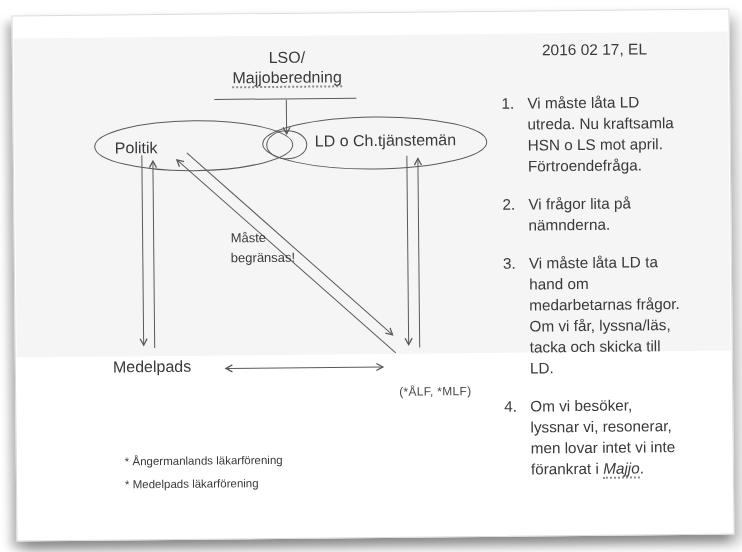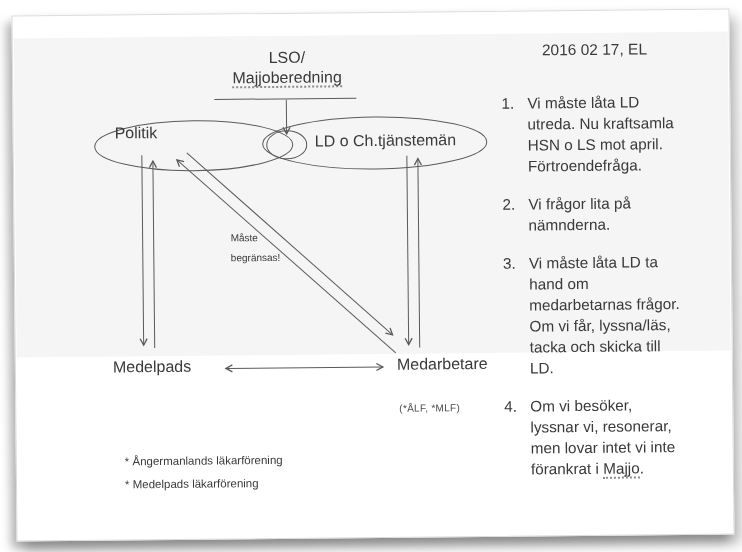--- a/index.html
+++ b/index.html
@@ -32,31 +32,31 @@
   .ah-path{stroke:var(--line);stroke-width:1.3;fill:none;}
   .title{
     left:196px;top:34px;width:156px;text-align:center;
     font-size:16px;line-height:20px;
   }
   .title .u-spell{
     border-bottom:2px dotted #8b8b8d;padding-bottom:0px;
   }
   .date{left:529px;top:30px;font-size:15.5px;}
   .node-label{font-size:16px;}
-  .politik{left:101px;top:109px;}
+  .politik{left:101px;top:124px;}
   .ld{left:301px;top:119px;}
-  .annotation{left:216px;top:214px;font-size:10px;line-height:20px;white-space:pre-line;}
+  .annotation{left:216px;top:214px;font-size:13px;line-height:20px;white-space:pre-line;}
   .medborgare{left:97px;top:343px;}
   .medarbetare{left:381px;top:343px;}
-  .abbrev{left:383px;top:372px;font-size:10px;letter-spacing:.3px;color:#4a4a4c;margin-top:18px;}
+  .abbrev{left:383px;top:372px;font-size:12px;letter-spacing:.3px;color:#4a4a4c;}
   .notes{left:488px;top:81px;width:210px;}
   .note-item{display:flex;margin-bottom:17px;font-size:15.3px;line-height:21px;}
   .note-num{flex:0 0 26px;}
   .note-text{white-space:pre-line;}
-  .u-spell2{border-bottom:2px dotted #8b8b8d;}
+  .u-spell2{border-bottom:2px dotted #8b8b8d;font-style:italic;}
   .footnotes{left:108px;top:440px;font-size:11.5px;line-height:13px;}
   .footnote-item{margin-bottom:10px;}
 </style>
 </head>
 <body>
 
 <div class="page">
 
   <div class="band"></div>
 
@@ -94,21 +94,20 @@
 
   <div class="abs date">2016 02 17, EL</div>
 
   <div class="abs node-label politik">Politik</div>
   <div class="abs node-label ld">LD o Ch.tjänstemän</div>
 
   <div class="abs annotation">Måste
 begränsas!</div>
 
   <div class="abs node-label medborgare">Medelpads</div>
-  <div class="abs node-label medarbetare">Medarbetare</div>
   <div class="abs abbrev">(*ÅLF, *MLF)</div>
 
   <div class="abs notes">
       <div class="note-item">
         <div class="note-num">1.</div>
         <div class="note-text"><span>Vi måste låta LD
 utreda. Nu kraftsamla
 HSN o LS mot april.
 Förtroendefråga.</span></div>
       </div>

